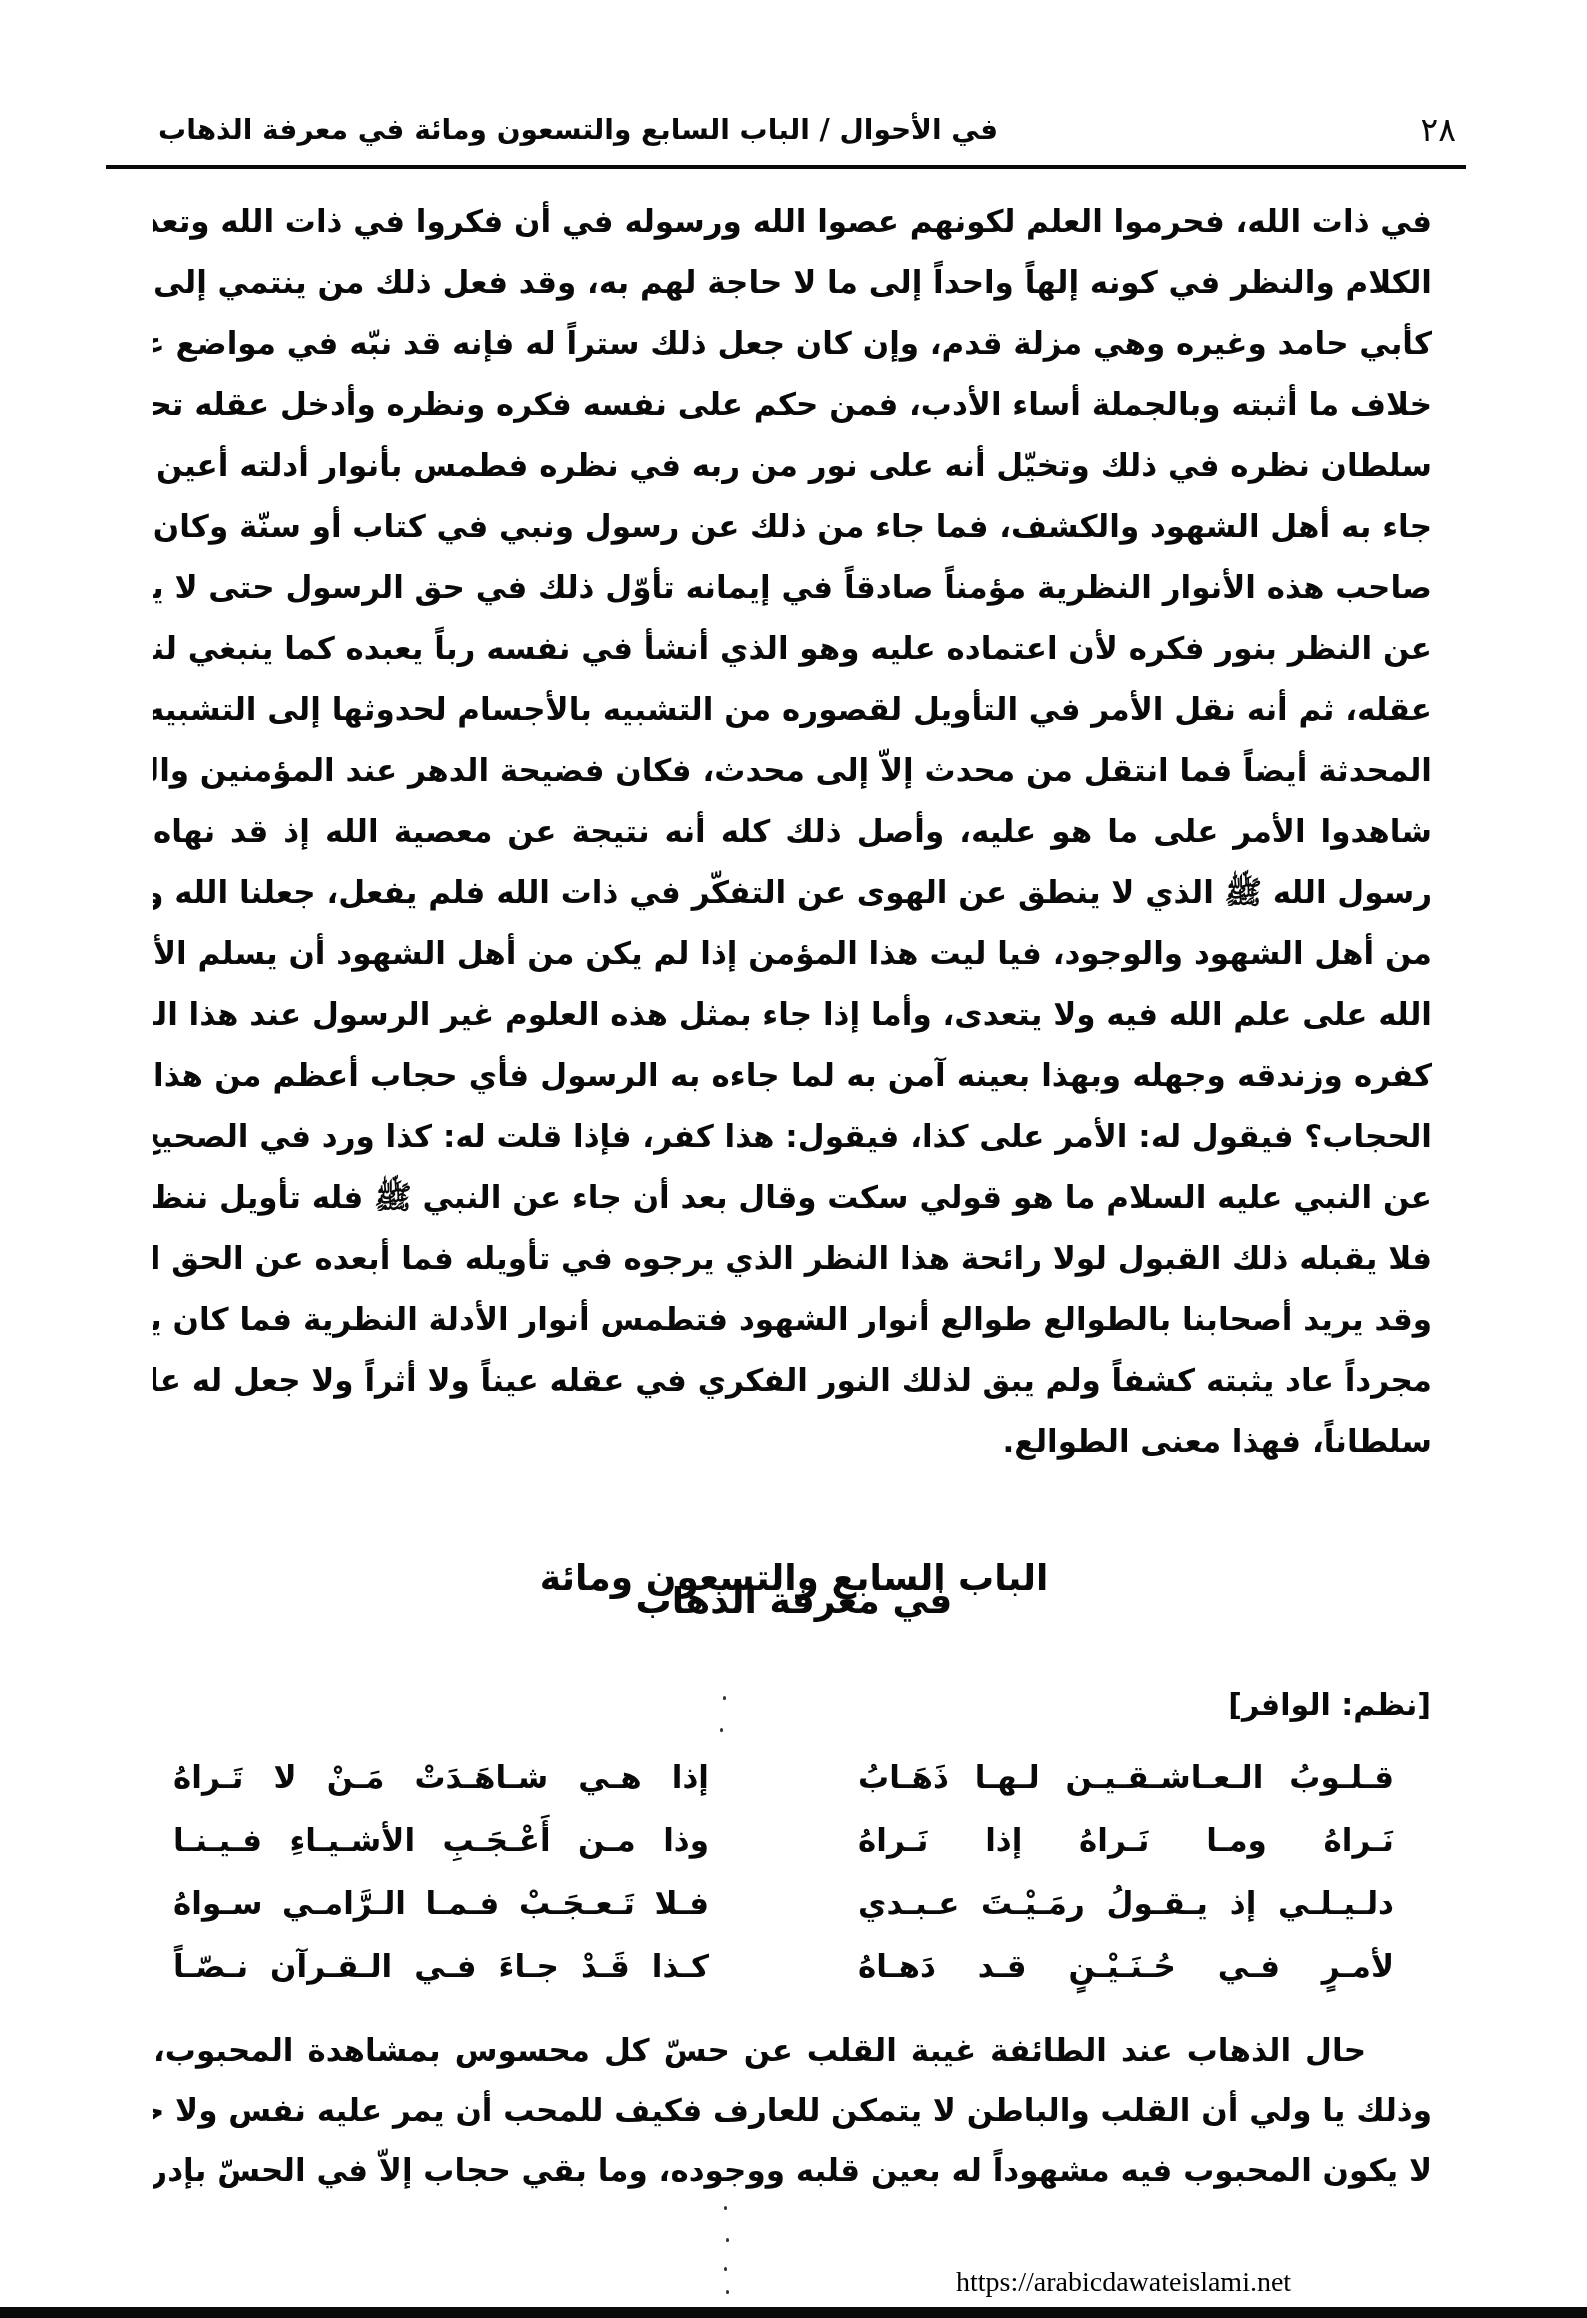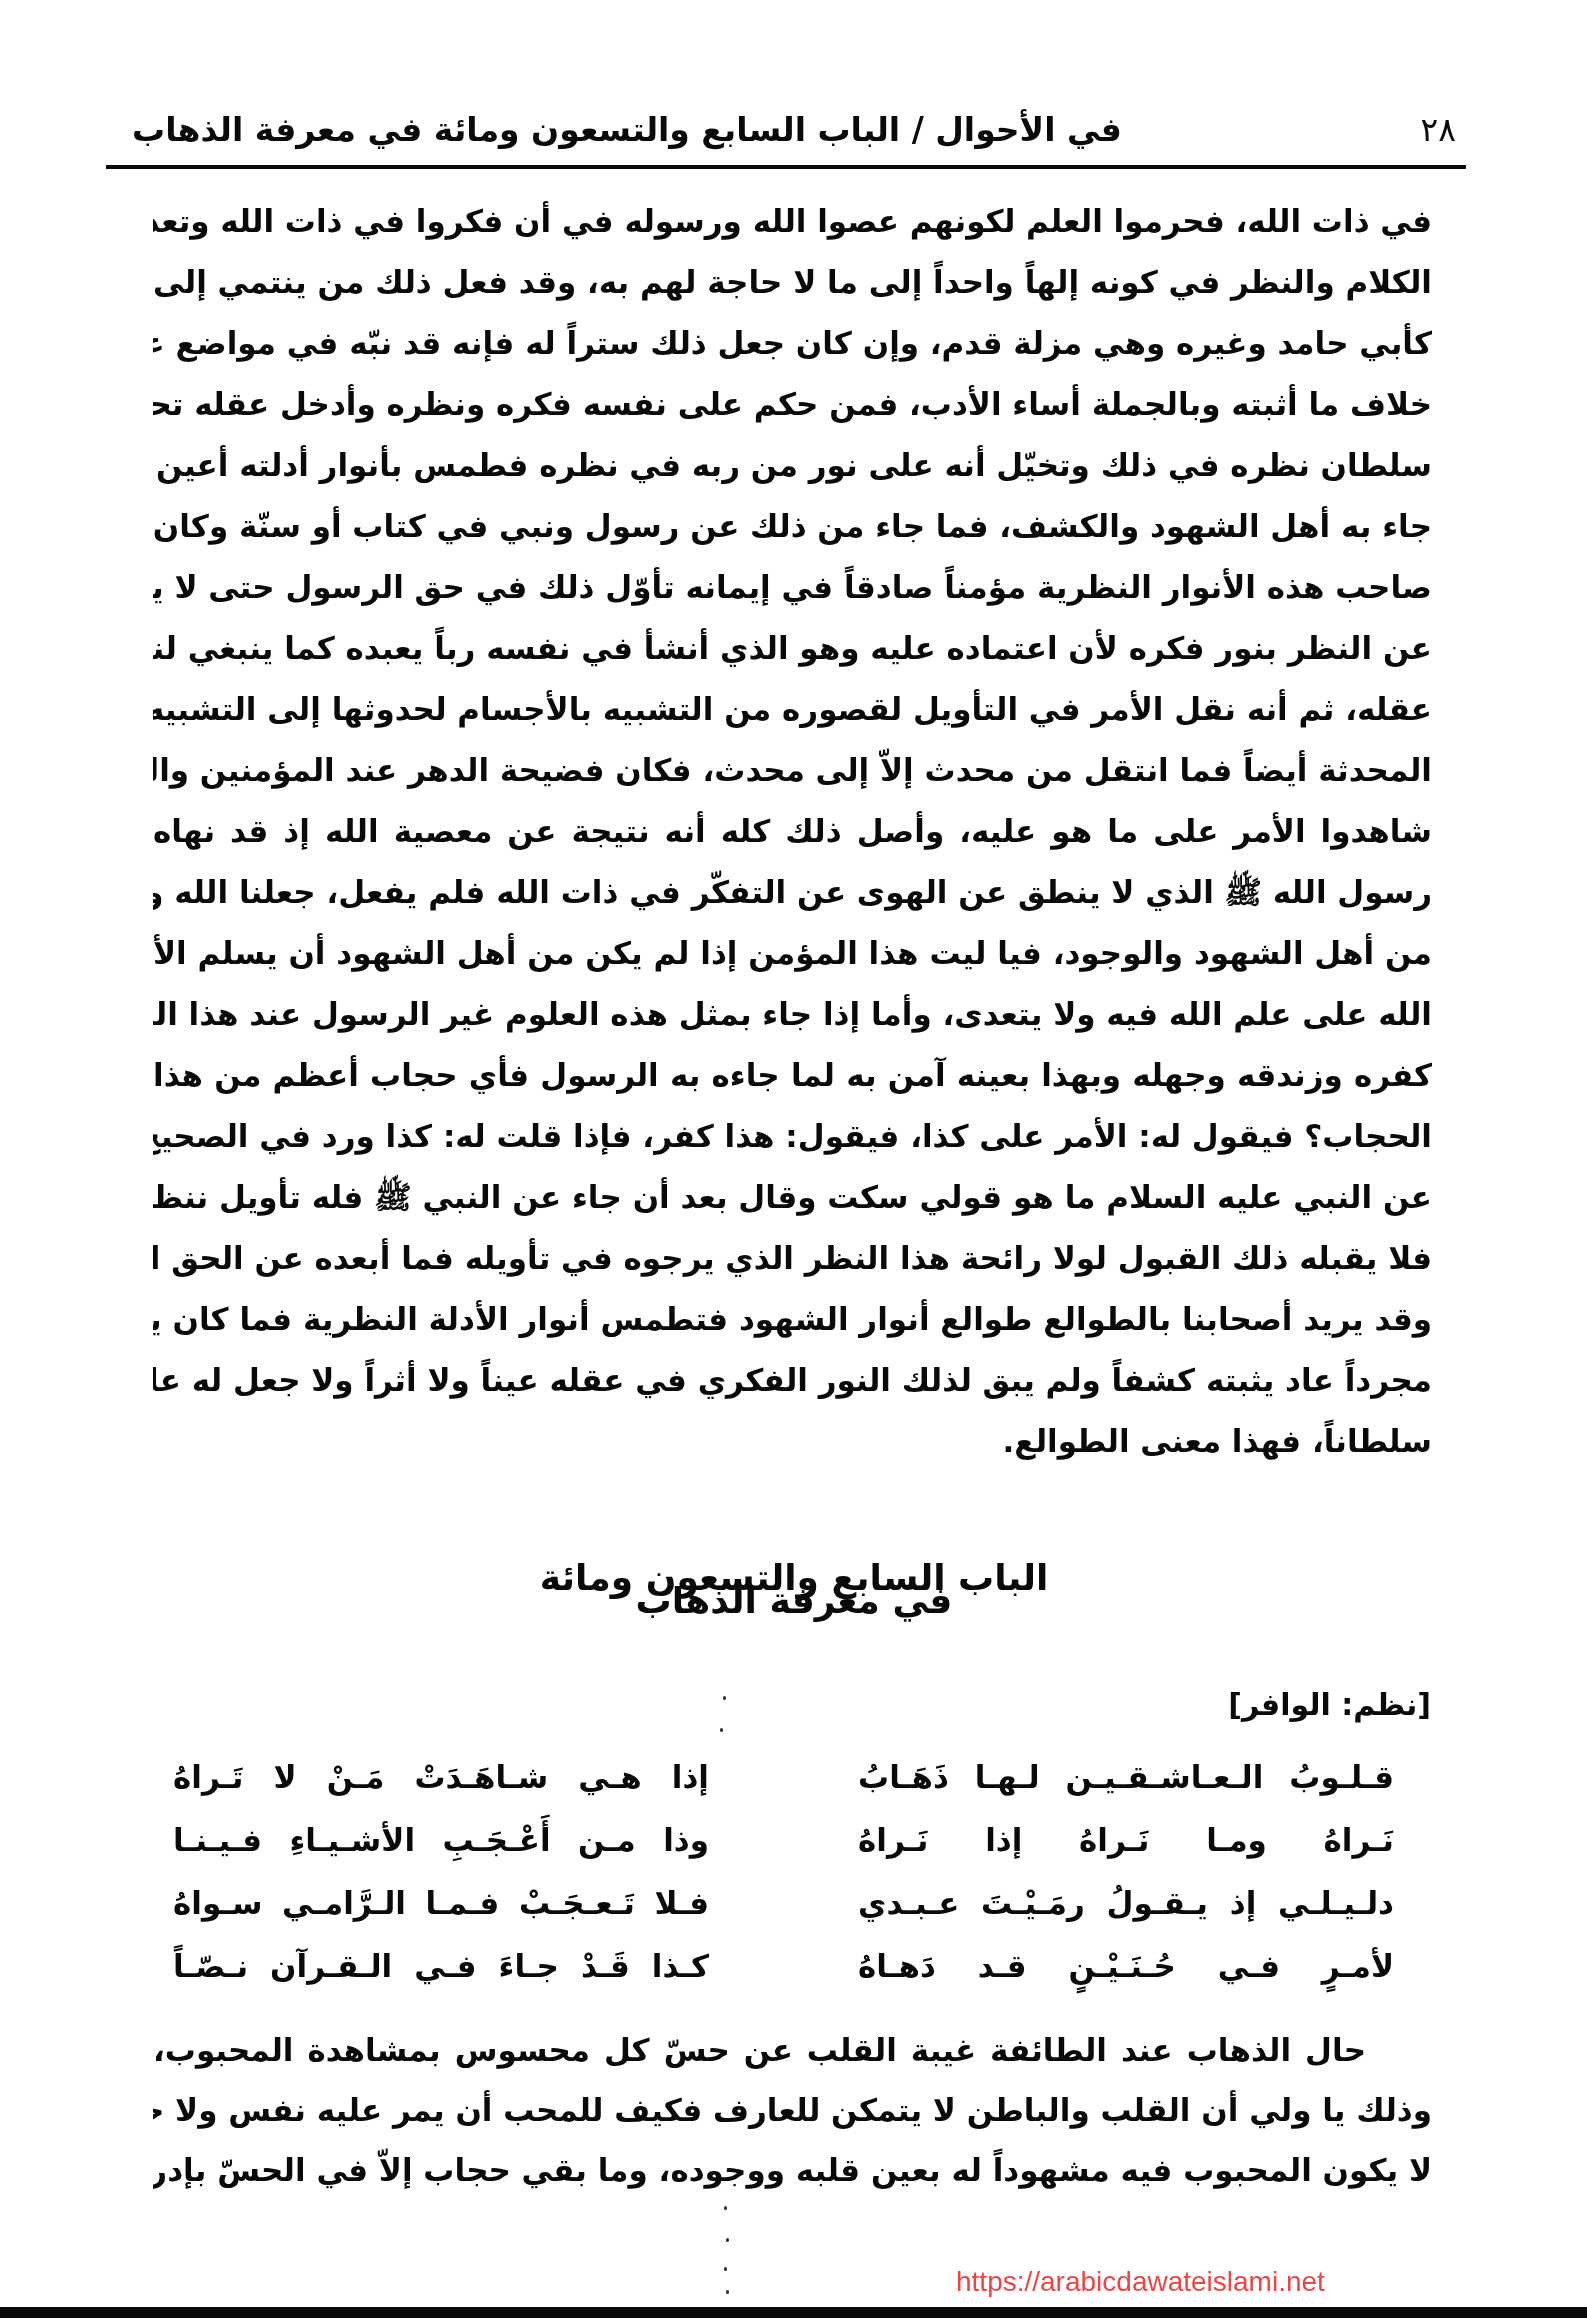--- a/index.html
+++ b/index.html
@@ -27,23 +27,24 @@
       top: 104px;
       height: 50px;
       direction: rtl;
       display: flex;
       justify-content: space-between;
       align-items: center;
     }
     .header-title {
       font-family: "DejaVu Sans", sans-serif;
       font-weight: bold;
-      font-size: 33px;
+      font-size: 28px;
       letter-spacing: 0;
       padding-right: 223px;
+      margin-left: 26px;
     }
     .page-number {
       font-family: "DejaVu Sans", sans-serif;
       font-weight: normal;
       font-size: 33px;
     }
     .header-rule {
       position: absolute;
       left: 106px;
       right: 122px;
@@ -138,23 +139,23 @@
       overflow: hidden;
       height: 60px;
     }
     .prose-after .line.indent {
       padding-right: 66px;
     }
     .watermark {
       position: absolute;
       left: 956px;
       top: 2266px;
-      font-family: Liberation Sans, sans-serif;
+      font-family: Liberation Serif, serif;
       font-size: 28px;
-      color: #ef4444;
+      color: #000000;
       letter-spacing: 0;
     }
     .footer-bar {
       position: absolute;
       left: 0;
       right: 0;
       top: 2307px;
       height: 11.6px;
       background: #0a0a0a;
     }

